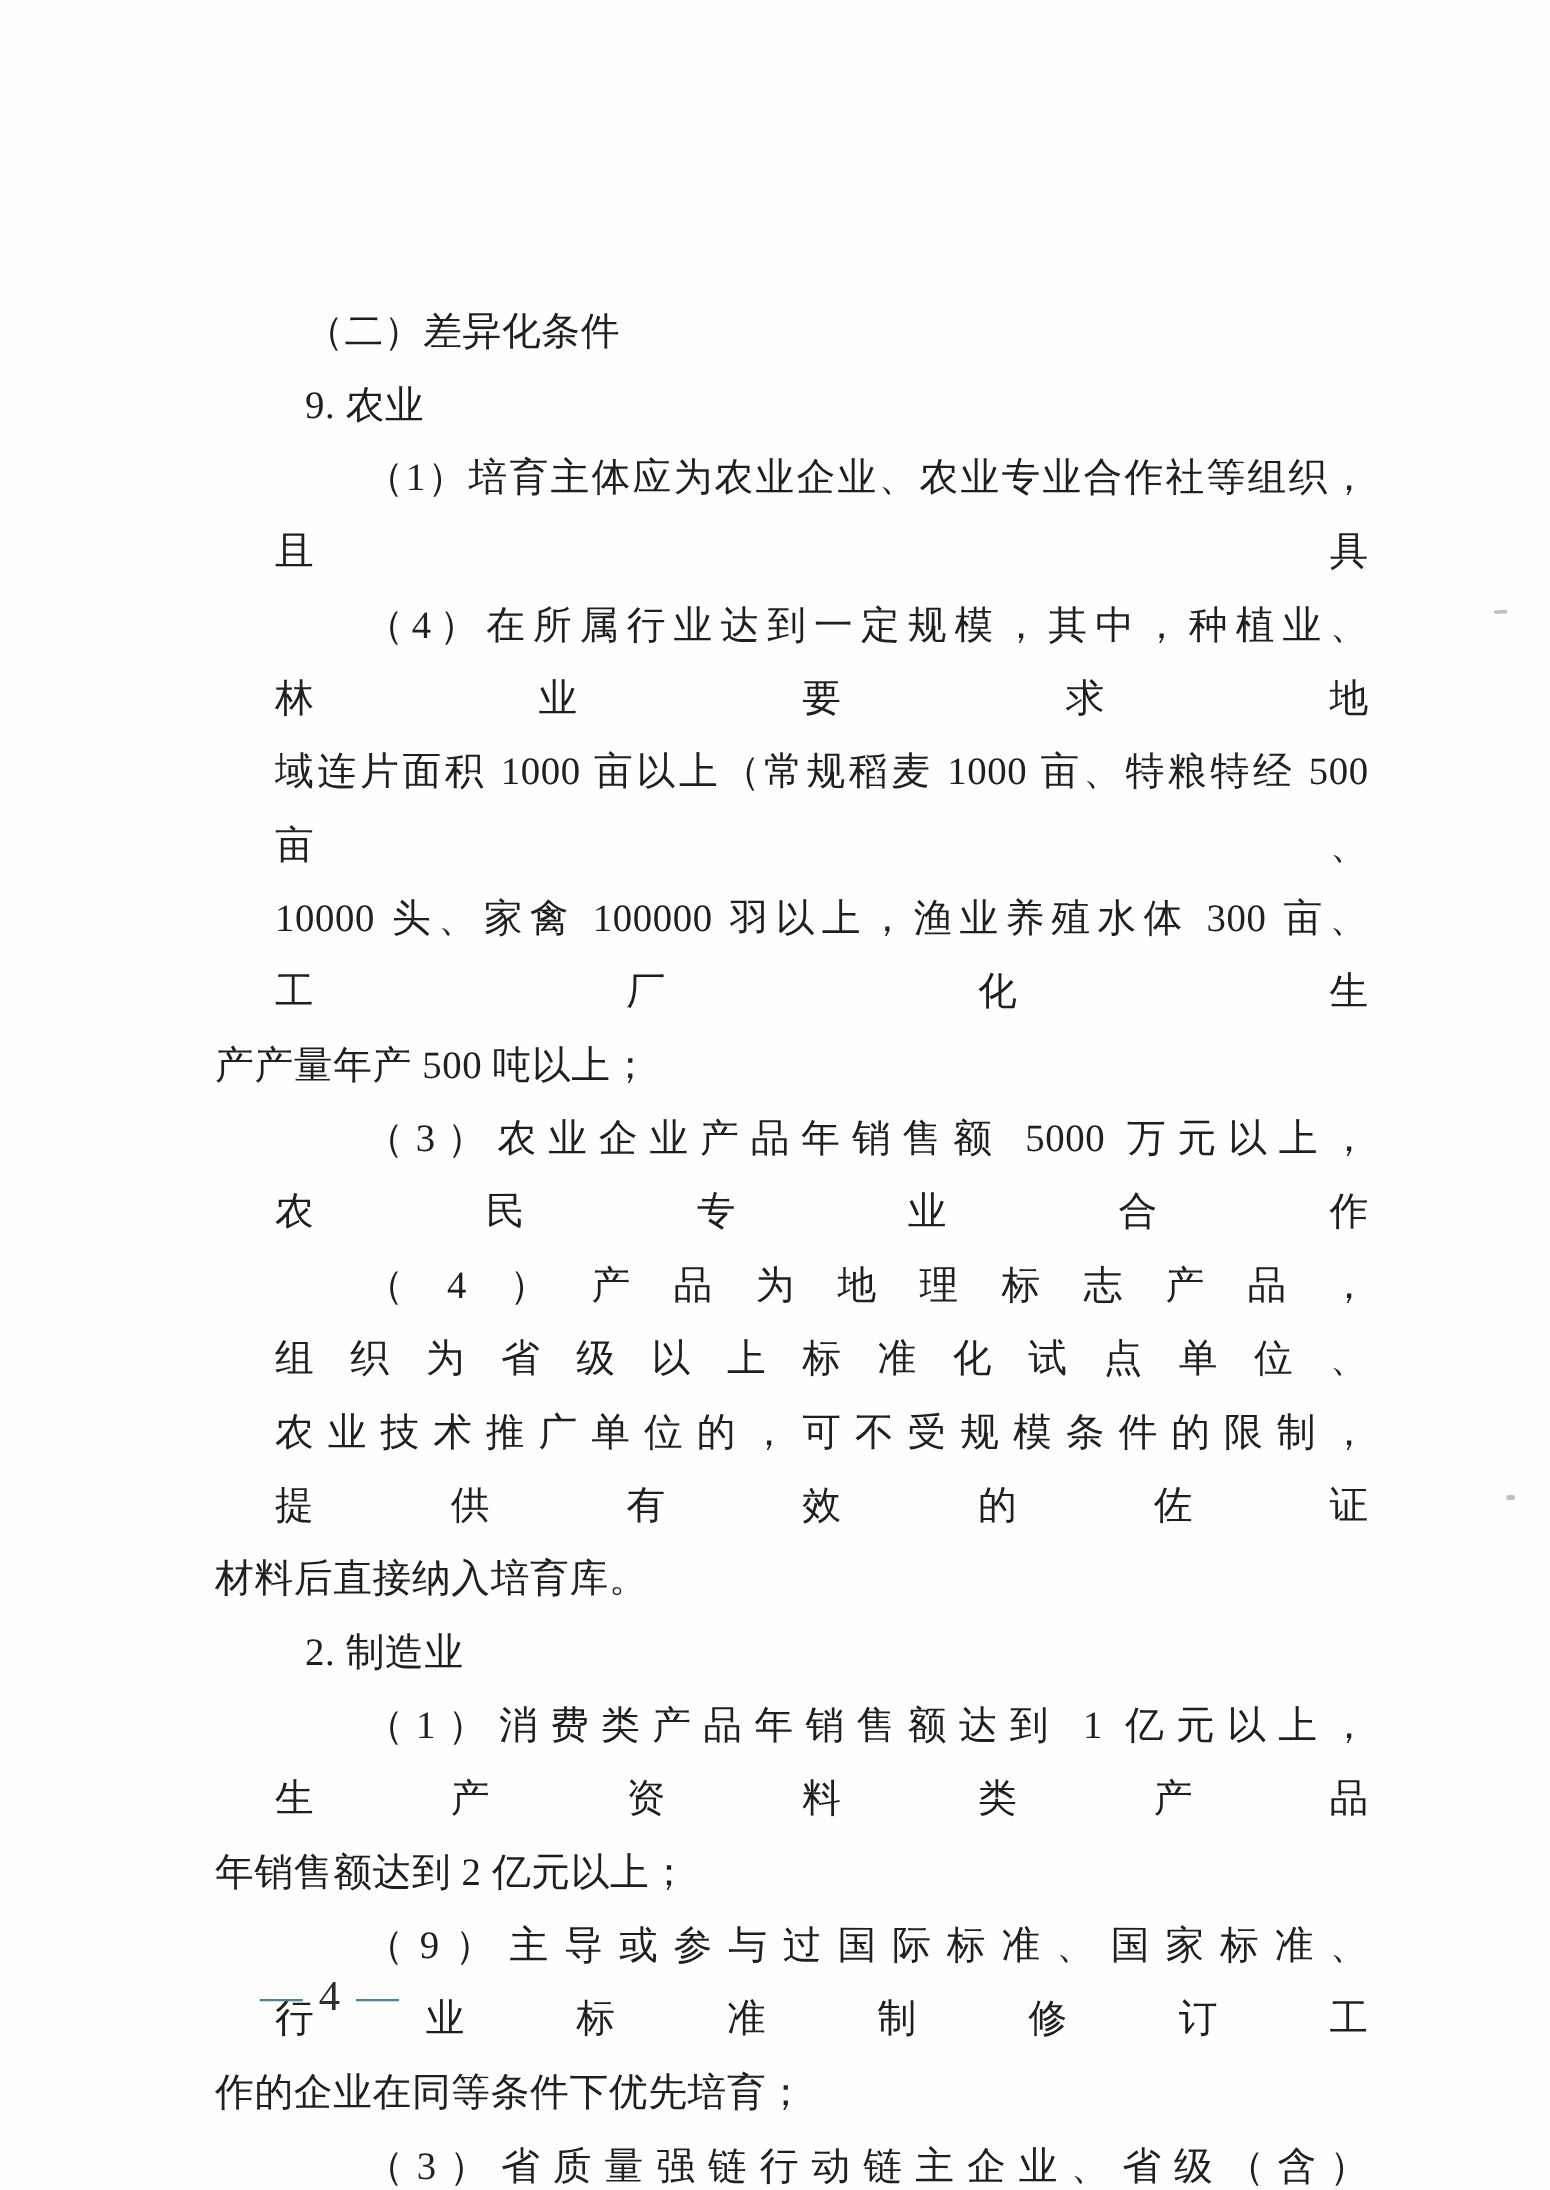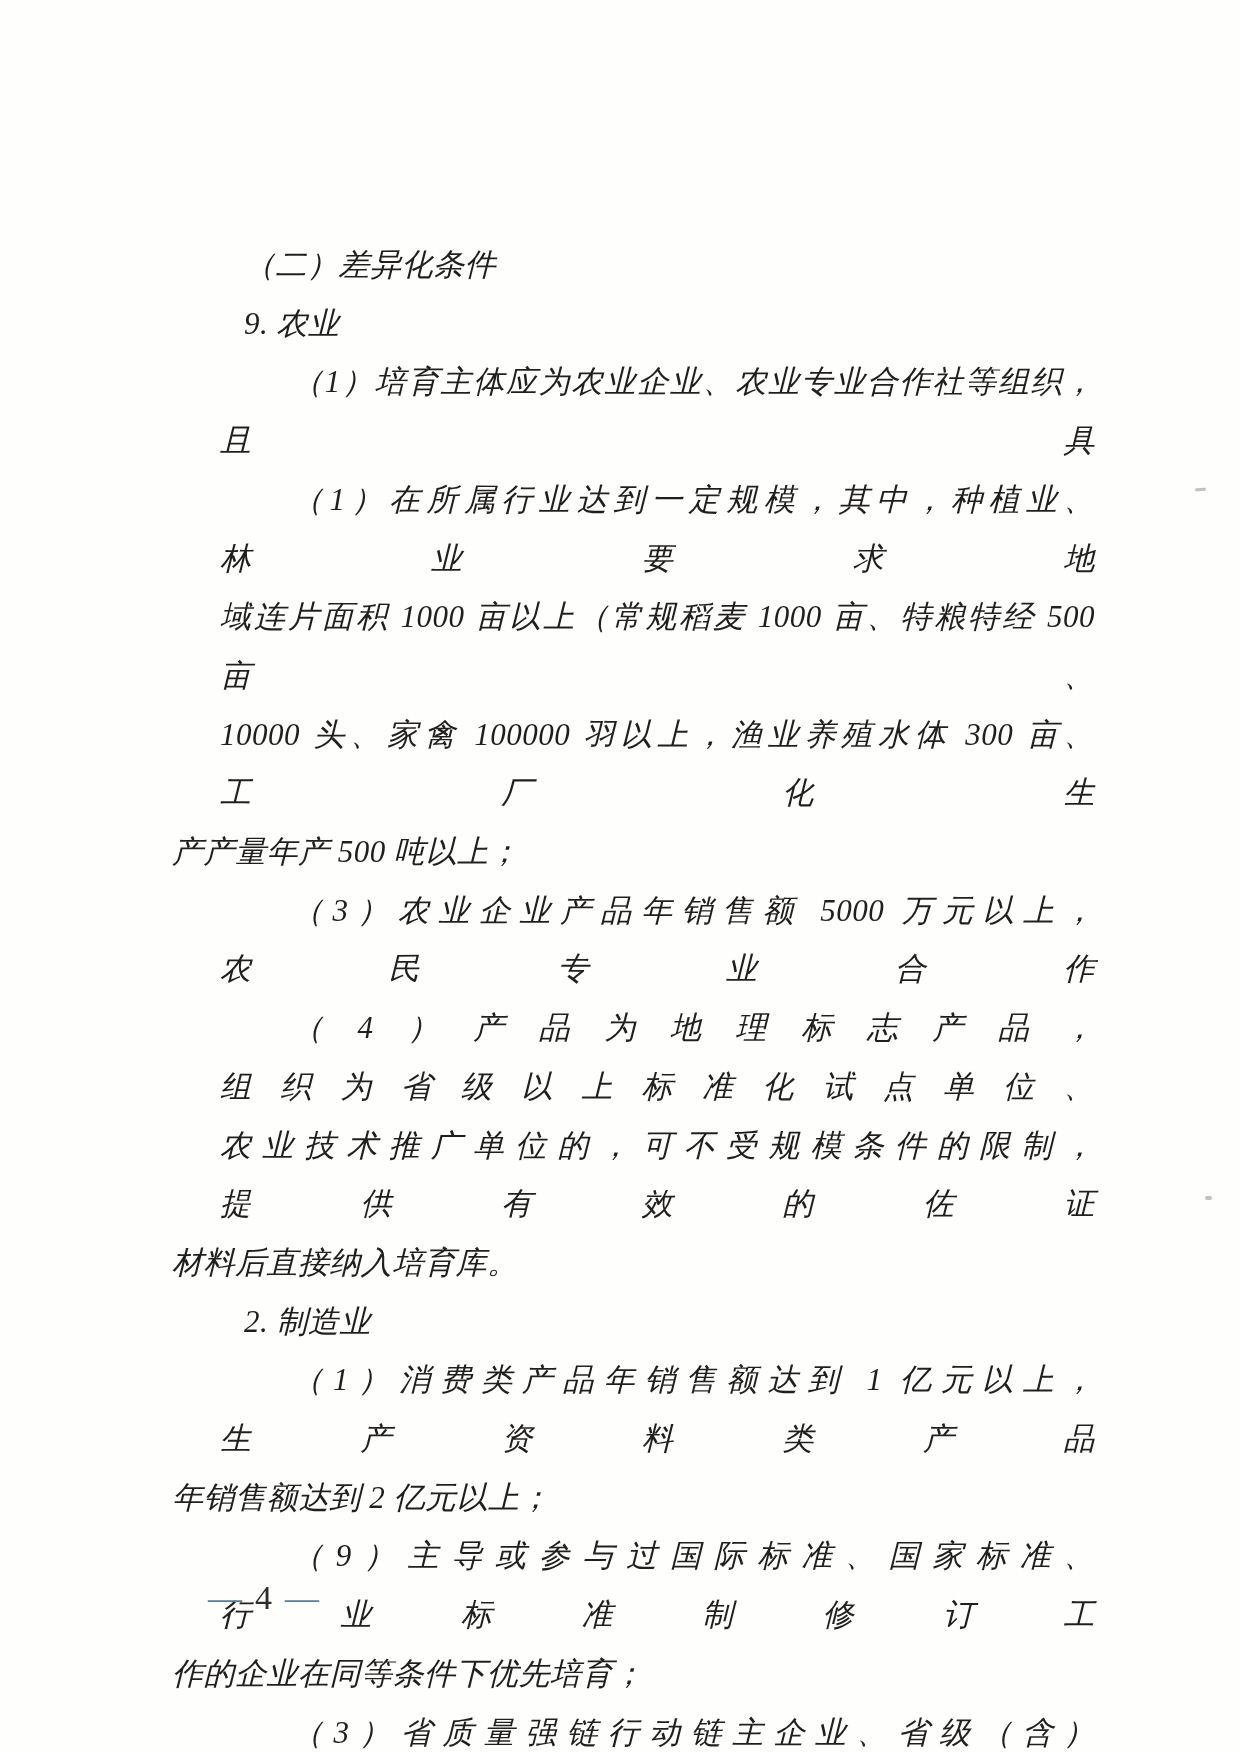--- a/index.html
+++ b/index.html
@@ -28,21 +28,20 @@
     line-height: 58.7px;
     color: #201f1d;
     letter-spacing: 0.5px;
   }
   .line {
     margin: 0;
     padding: 0;
     text-align: left;
     word-break: keep-all;
     white-space: nowrap;
-    font-style: italic;
   }
   .line.fill {
     white-space: normal;
     text-align: justify;
     text-align-last: justify;
     margin-left: 48px;
   }
   .line.indent {
     text-indent: 72px;
   }
@@ -83,21 +82,21 @@
 </style>
 </head>
 <body>
 
 <div class="page">
 
   <main class="text-block">
       <p class="line indent">（二）差异化条件</p>
       <p class="line indent">9. 农业</p>
       <p class="line indent fill">（1）培育主体应为农业企业、农业专业合作社等组织，且具</p>
-      <p class="line indent fill">（1）在所属行业达到一定规模，其中，种植业、林业要求地</p>
+      <p class="line indent fill">（4）在所属行业达到一定规模，其中，种植业、林业要求地</p>
       <p class="line fill">域连片面积 1000 亩以上（常规稻麦 1000 亩、特粮特经 500 亩、</p>
       <p class="line fill">10000 头、家禽 100000 羽以上，渔业养殖水体 300 亩、工厂化生</p>
       <p class="line">产产量年产 500 吨以上；</p>
       <p class="line indent fill">（3）农业企业产品年销售额 5000 万元以上，农民专业合作</p>
       <p class="line indent fill">（4）产品为地理标志产品，组织为省级以上标准化试点单位、</p>
       <p class="line fill">农业技术推广单位的，可不受规模条件的限制，提供有效的佐证</p>
       <p class="line">材料后直接纳入培育库。</p>
       <p class="line indent">2. 制造业</p>
       <p class="line indent fill">（1）消费类产品年销售额达到 1 亿元以上，生产资料类产品</p>
       <p class="line">年销售额达到 2 亿元以上；</p>

